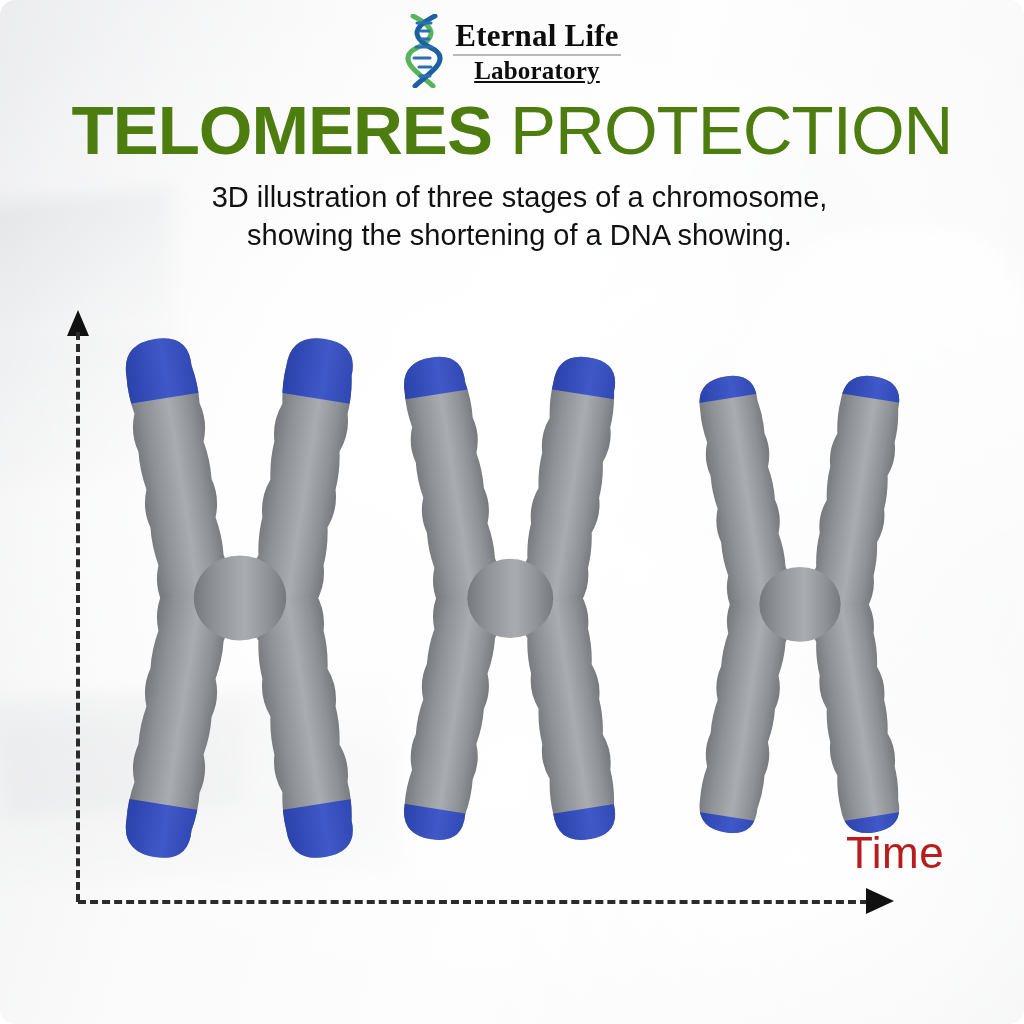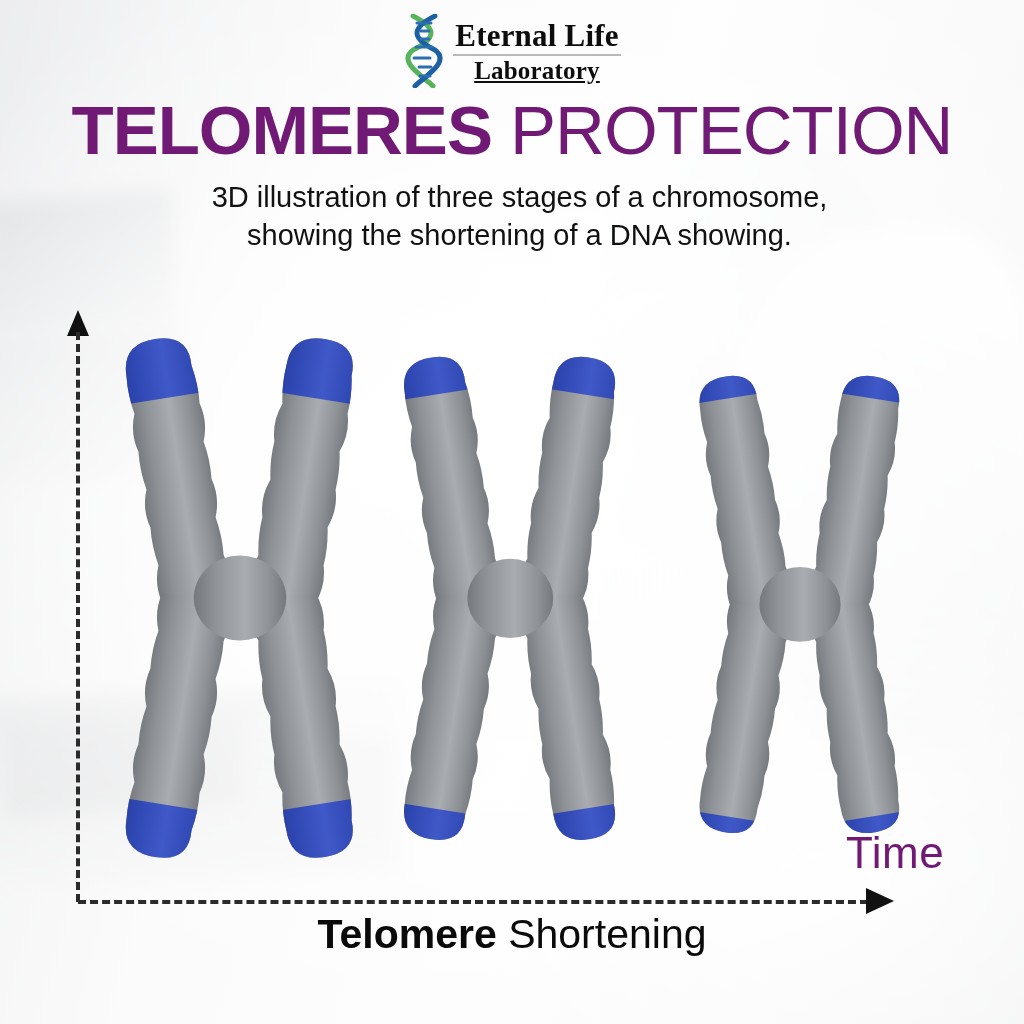--- a/index.html
+++ b/index.html
@@ -7,20 +7,21 @@
     width:1024px;height:1024px;
     font-family:"Liberation Sans", sans-serif;
     background:#ffffff;
     overflow:hidden;
   }
   #stage{
     position:relative;
     width:1024px;height:1024px;
     overflow:hidden;
     background:#fdfdfd;
+    border-radius:16px;
   }
 
   
   .bg-layer{position:absolute;inset:0;overflow:hidden;}
   .bg-base{
     position:absolute;inset:0;
     background:
       linear-gradient(105deg,#d9dade 0%,#e9eaec 14%,#f6f6f7 30%,#fbfbfb 55%,#f4f4f5 78%,#e8e9ea 100%);
   }
   .bg-shape{position:absolute;filter:blur(9px);}
@@ -87,21 +88,21 @@
     display:flex;flex-direction:column;align-items:stretch;
     font-family:"Liberation Serif", serif;color:#0d0d0d;line-height:1;
   }
   .logo-line1{font-size:31px;font-weight:700;letter-spacing:.2px;padding:0 2px;}
   .logo-rule{height:2px;background:#b9b9b9;margin:3px 0 2px;}
   .logo-line2{font-size:25px;font-weight:700;text-align:center;letter-spacing:.2px;text-decoration:underline;}
 
   
   .title{
     position:absolute;left:0;right:0;top:96px;
-    text-align:center;color:#701a75;
+    text-align:center;color:#4d7c0f;
     font-size:69px;line-height:1;white-space:nowrap;
     font-stretch:condensed;letter-spacing:-1px;
   }
   .title .t-bold{font-weight:700;}
   .title .t-light{font-weight:400;}
   .subtitle{
     position:absolute;left:0;right:0;top:178px;
     text-align:center;color:#111;
     font-size:29px;line-height:1.32;font-weight:400;padding-left:15px;
   }
@@ -120,21 +121,21 @@
     position:absolute;left:78px;top:900px;width:790px;height:0;
     border-top:4px dashed #2b2b2b;
   }
   .axis-h-head{
     position:absolute;left:866px;top:888px;width:0;height:0;
     border-top:13px solid transparent;border-bottom:13px solid transparent;
     border-left:28px solid #111;
   }
   .time-label{
     position:absolute;left:846px;top:828px;
-    font-size:44px;font-weight:300;color:#701a75;letter-spacing:.5px;
+    font-size:44px;font-weight:300;color:#b91c1c;letter-spacing:.5px;
   }
   .bottom-label{
     position:absolute;left:0;right:0;top:914px;
     text-align:center;font-size:41px;color:#0a0a0a;line-height:1;
   }
   .bottom-label .b-bold{font-weight:700;}
   .bottom-label .b-light{font-weight:300;}
 
   
   .chromo{position:absolute;}
@@ -365,17 +366,14 @@
             <path d="M -29.92 0 Q -34.7072 16.866666666666667 -28.1248 33.733333333333334 Q -31.416 50.6 -29.92 67.46666666666667 Q -34.7072 84.33333333333334 -28.1248 101.2 Q -31.416 118.06666666666666 -29.92 134.93333333333334 Q -34.7072 151.8 -28.1248 168.66666666666669 Q -31.416 185.53333333333333 -29.92 202.4 Q -29.92 230.824 0 230.824 Q 29.92 230.824 28.1248 202.4 Q 31.416 185.53333333333333 29.92 168.66666666666669 Q 34.7072 151.8 28.1248 134.93333333333334 Q 31.416 118.06666666666666 29.92 101.2 Q 34.7072 84.33333333333334 28.1248 67.46666666666667 Q 31.416 50.6 29.92 33.733333333333334 Q 34.7072 16.866666666666667 28.1248 0 Z" fill="url(#g-grey-2)"></path>
             <g clip-path="url(#clip-2-3)">
               <rect x="-44.88" y="214.72" width="89.76" height="23.584000000000003" fill="url(#g-blue-2)"></rect>
             </g>
           </g>
           <ellipse cx="110" cy="246.4" rx="40.656" ry="37.400000000000006" fill="url(#g-grey-2)"></ellipse>
         </svg>
       </div>
     </div>
 
-  <div class="bottom-label">
-    <span class="b-bold">Telomere</span><span>&nbsp;</span><span class="b-light">Shortening</span>
-  </div>
 
 </div>
 
 </body></html>

